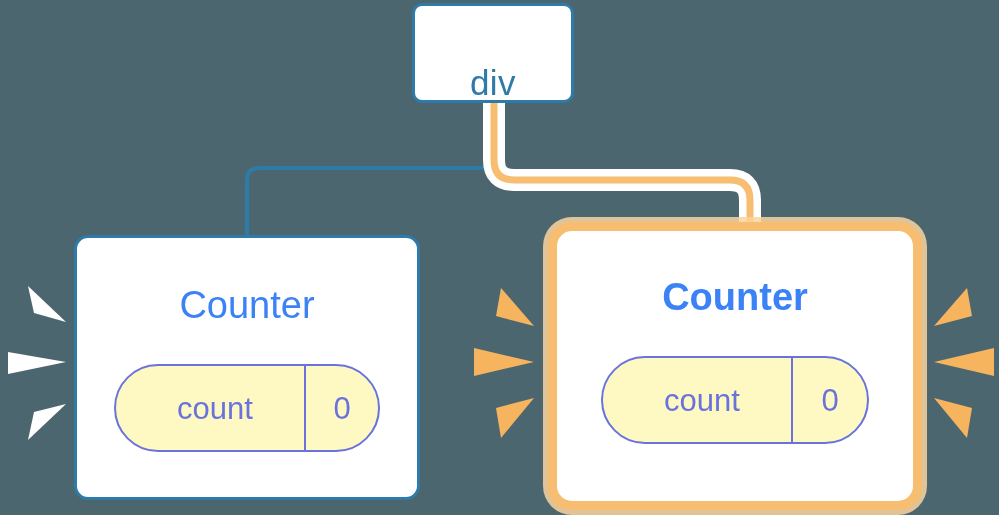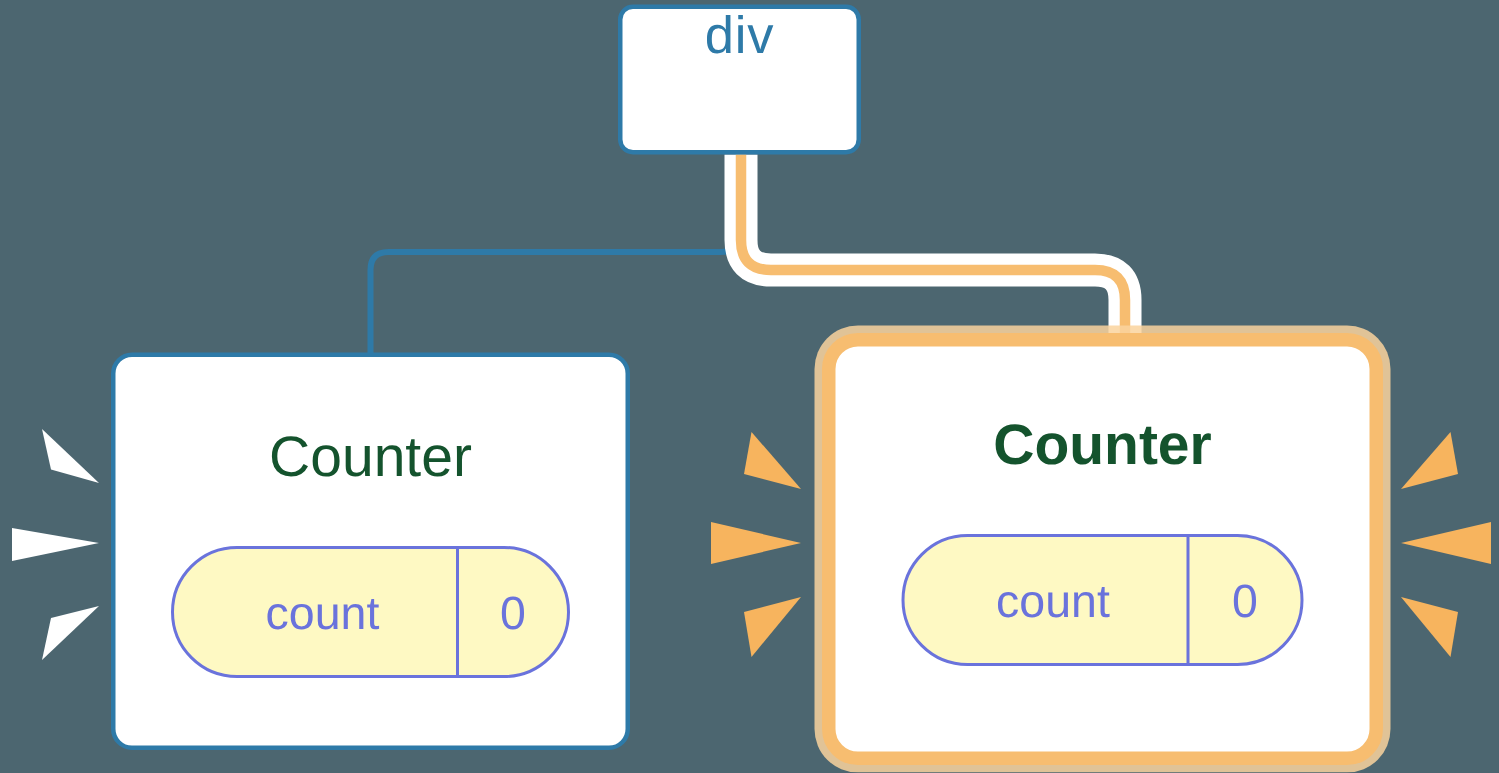--- a/index.html
+++ b/index.html
@@ -32,21 +32,21 @@
     position: absolute;
     left: 412px;
     top: 3px;
     width: 162px;
     height: 100px;
     background: #ffffff;
     border: 3px solid #2e7aa8;
     border-radius: 10px;
     box-sizing: border-box;
     display: flex;
-    align-items: flex-start;
+    align-items: flex-end;
     justify-content: center;
     z-index: 5;
   }
   .div-label {
     font-size: 35px;
     color: #2e7aa8;
     letter-spacing: 0.5px;
     line-height: 1;
   }
 
@@ -78,21 +78,21 @@
     position: absolute;
     left: 0; top: 0; right: 0; bottom: 0;
     display: flex;
     flex-direction: column;
     align-items: center;
   }
   .card-left .card-inner { padding-top: 48px; }
   .card-right .card-inner { padding-top: 47px; }
 
   .card-title {
-    color: #14532d;
+    color: #3b82f6;
     line-height: 1;
   }
   .title-left {
     font-size: 38px;
     font-weight: 400;
   }
   .title-right {
     font-size: 38px;
     font-weight: 700;
   }

